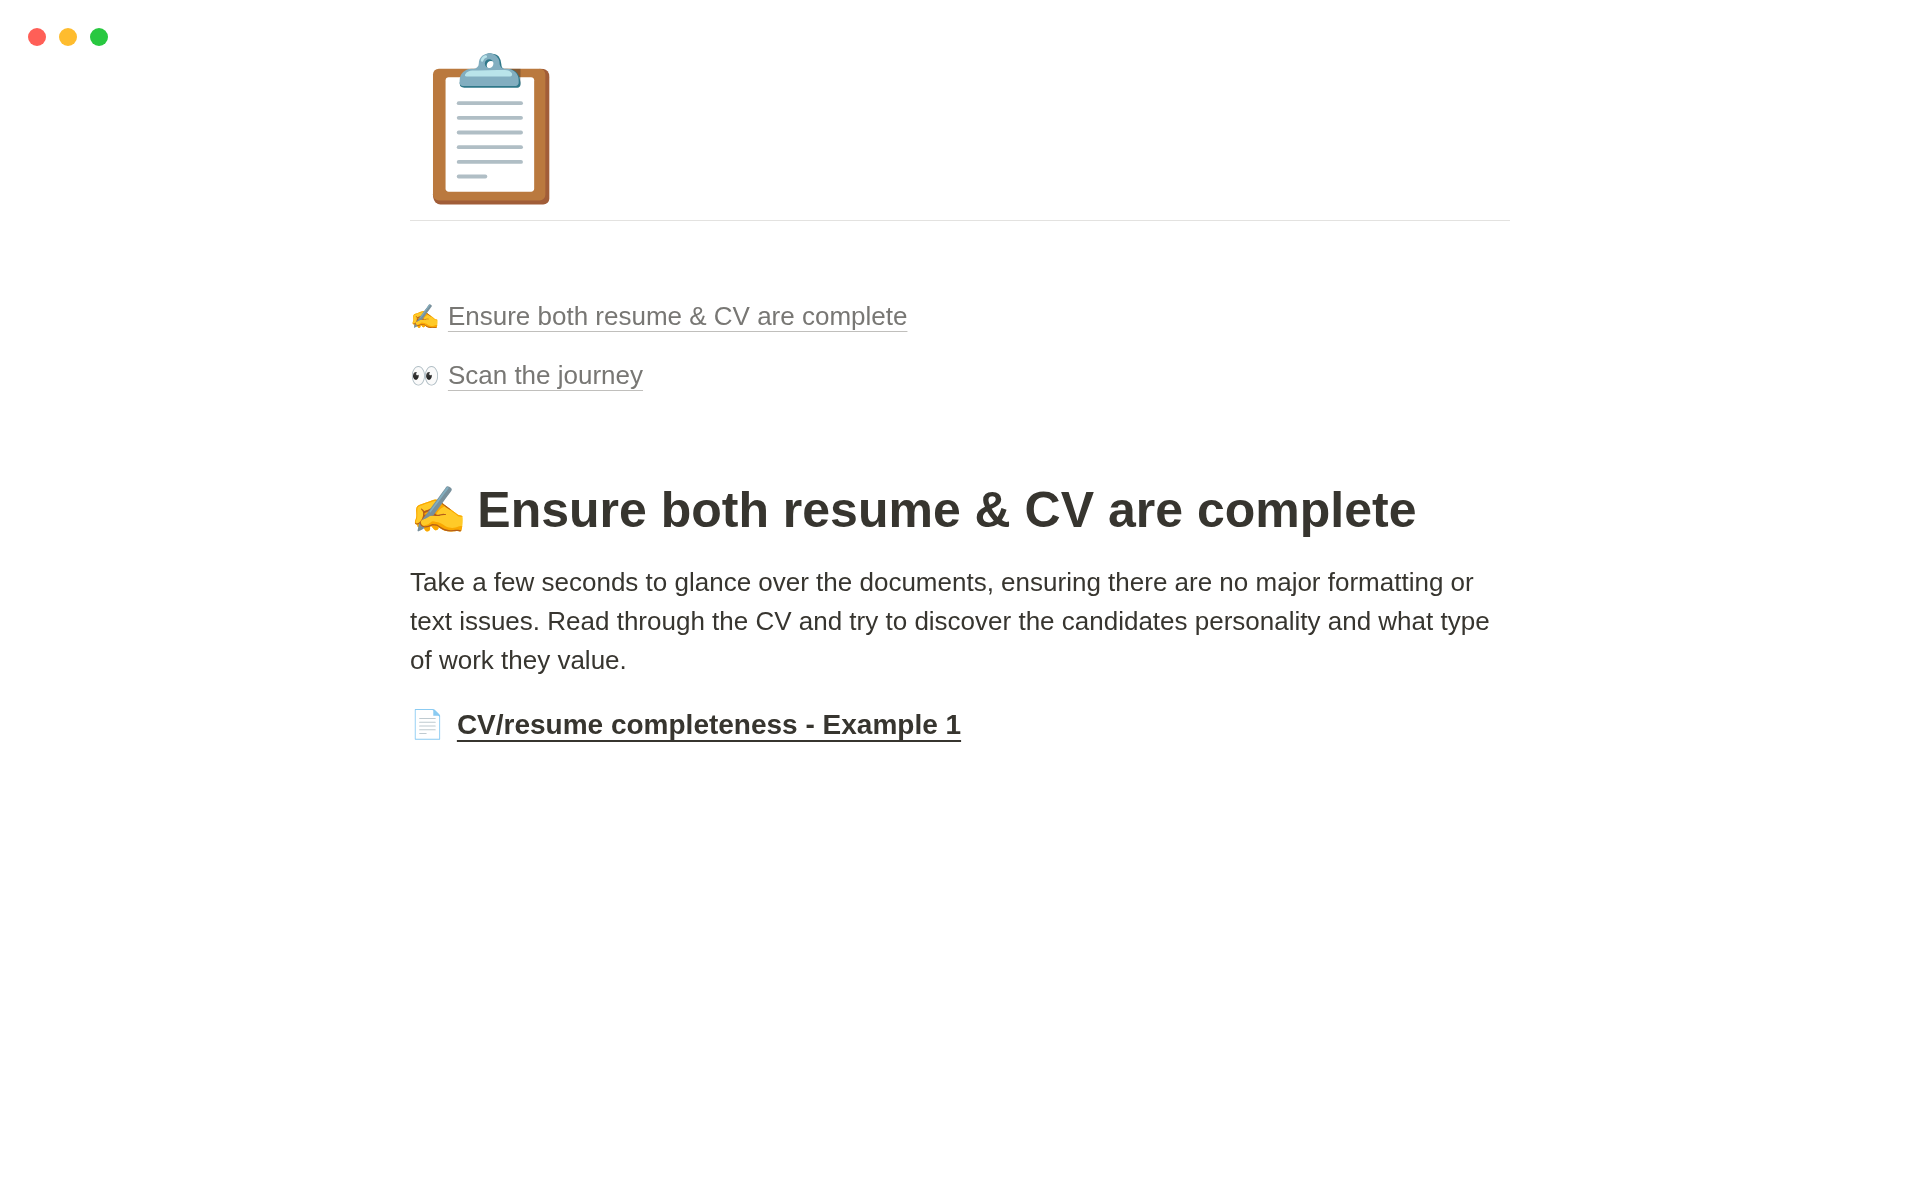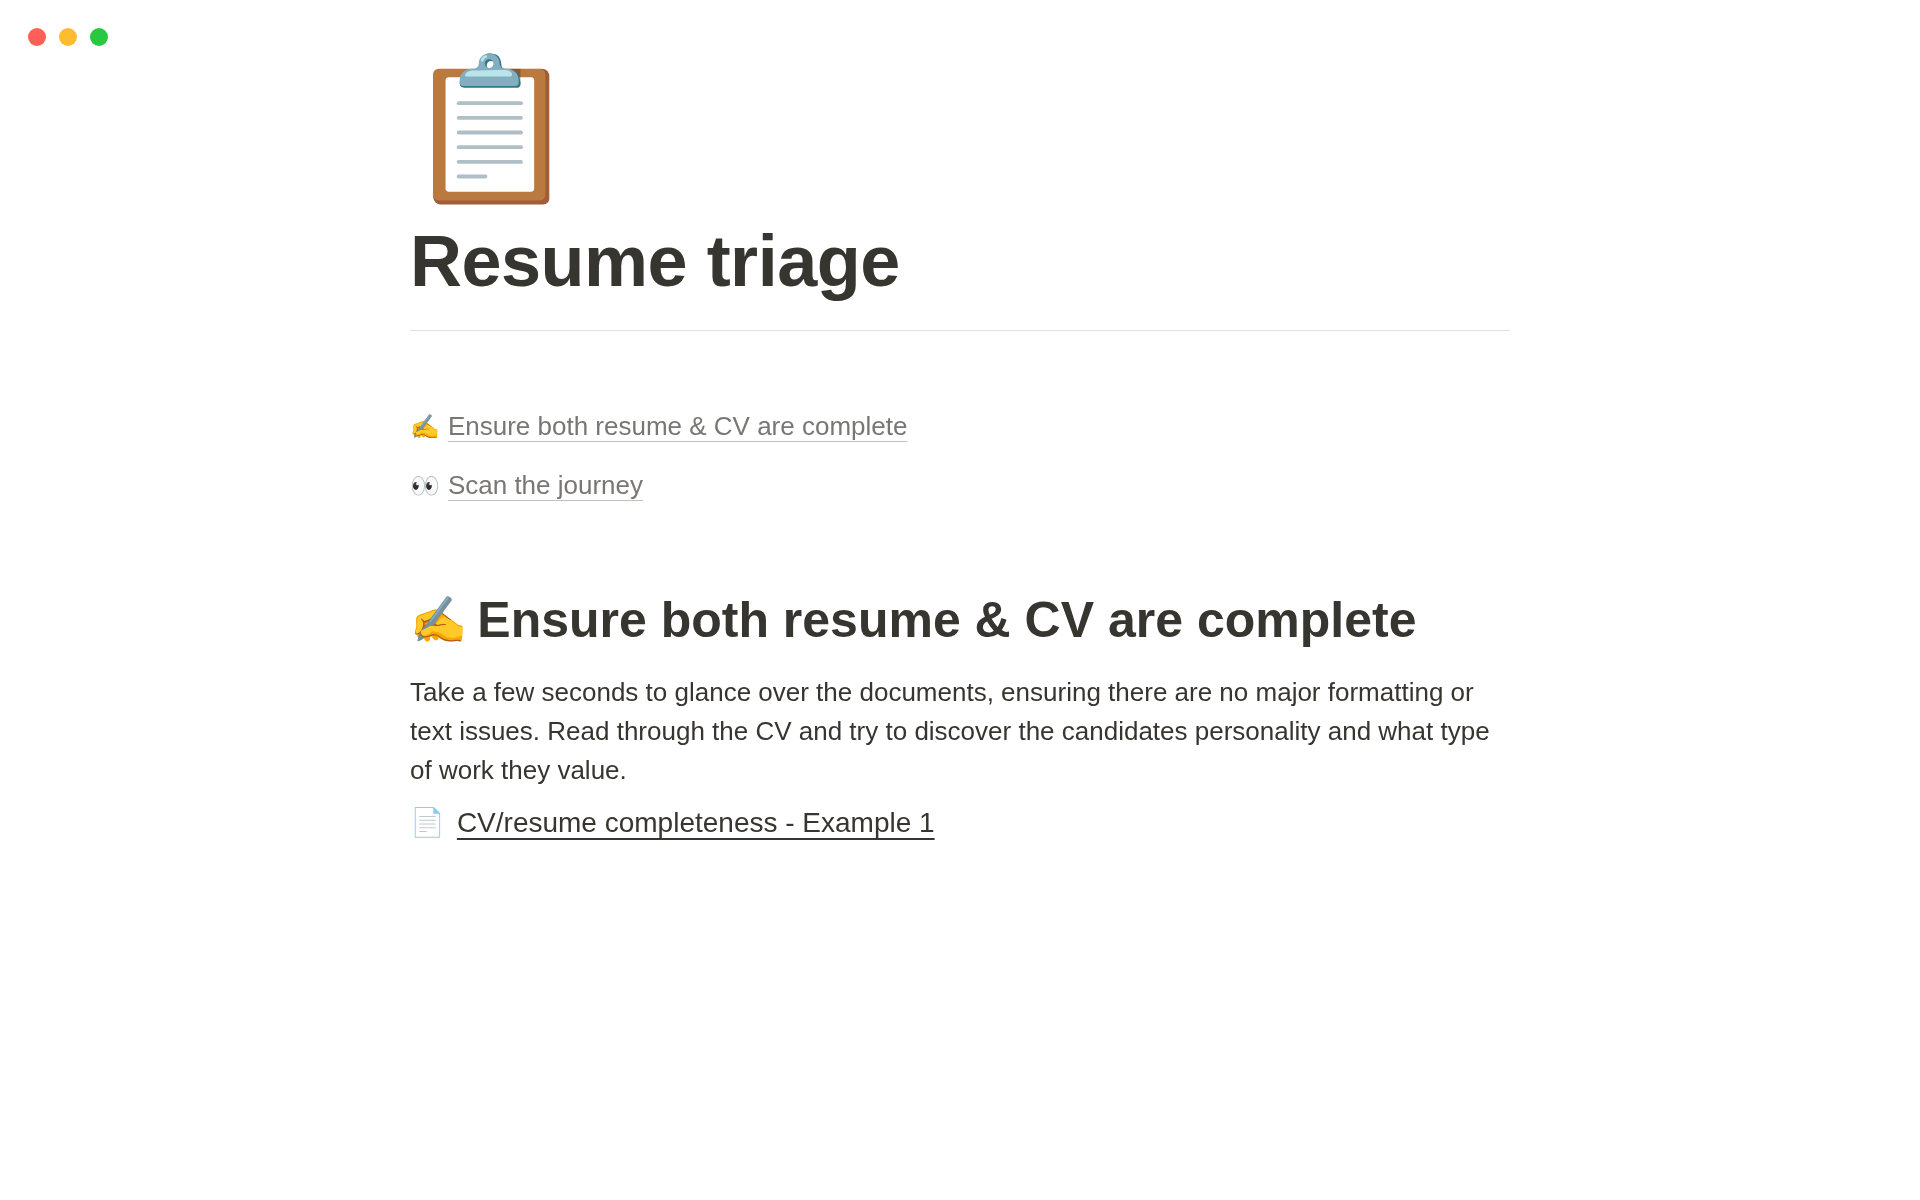--- a/index.html
+++ b/index.html
@@ -89,36 +89,36 @@
       align-items: center;
       gap: 10px;
     }
     .section-heading-emoji {
       font-size: 46px;
     }
     .section-body {
       font-size: 26px;
       line-height: 1.5;
       color: #37352f;
-      margin-bottom: 16px;
+      margin-bottom: 28px;
     }
     .example-link {
       display: flex;
       align-items: center;
       gap: 12px;
       font-size: 28px;
       color: #37352f;
       margin-top: 10px;
     }
     .example-link-emoji {
       font-size: 28px;
       opacity: 0.8;
     }
     .example-link-text {
-      font-weight: 400;
+      font-weight: 700;
       text-decoration: underline;
       text-decoration-color: #37352f;
       text-underline-offset: 6px;
       text-decoration-thickness: 2px;
       cursor: pointer;
       text-align: center;
     }
   </style>
 </head>
 <body>
@@ -126,21 +126,20 @@
 <div class="window-controls">
   <div class="window-btn btn-close"></div>
   <div class="window-btn btn-min"></div>
   <div class="window-btn btn-max"></div>
 </div>
 
 <div class="content">
 
   <div class="page-icon">📋</div>
 
-  <h1 class="page-title">Resume triage</h1>
 
 
   <hr class="divider">
 
   <div class="toc">
     <div class="toc-item">
       <span class="toc-emoji">✍️</span>
       <span class="toc-text">Ensure both resume &amp; CV are complete</span>
     </div>
     <div class="toc-item">

